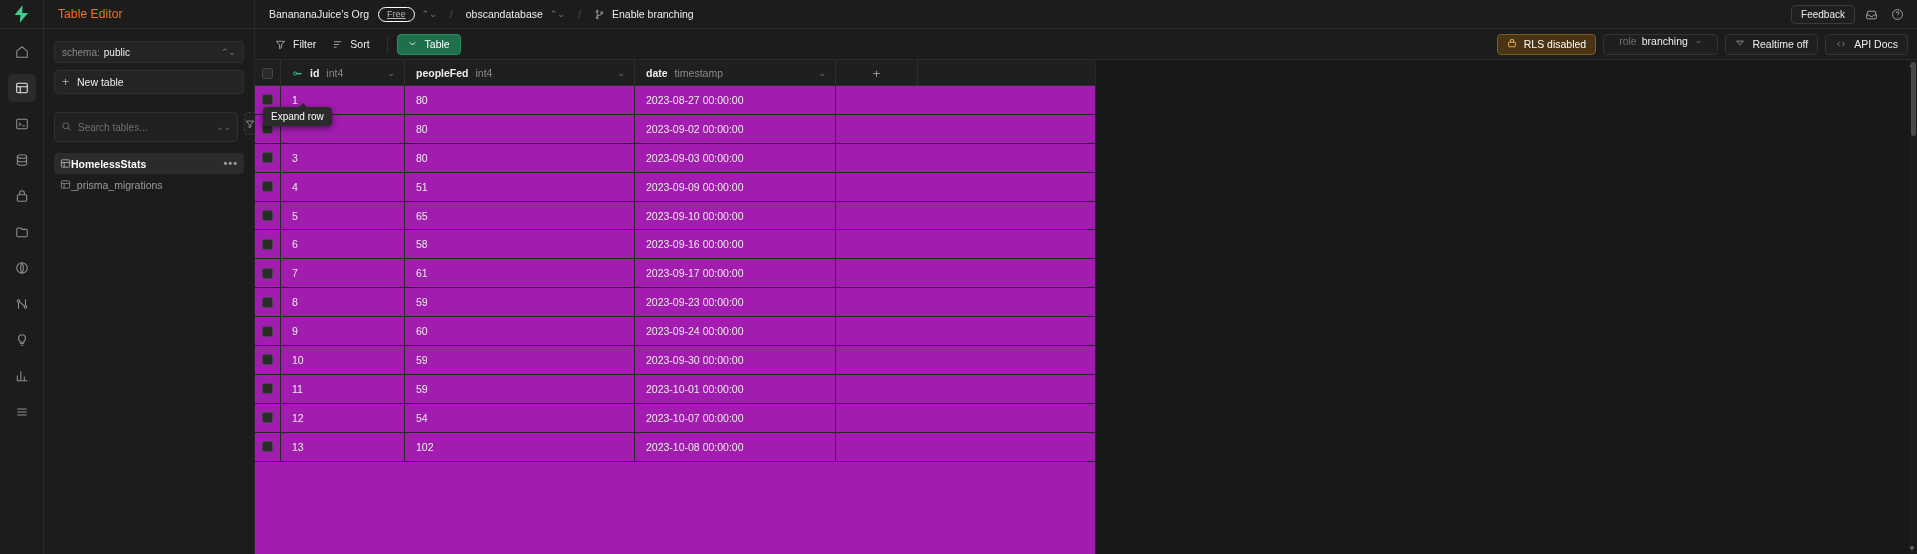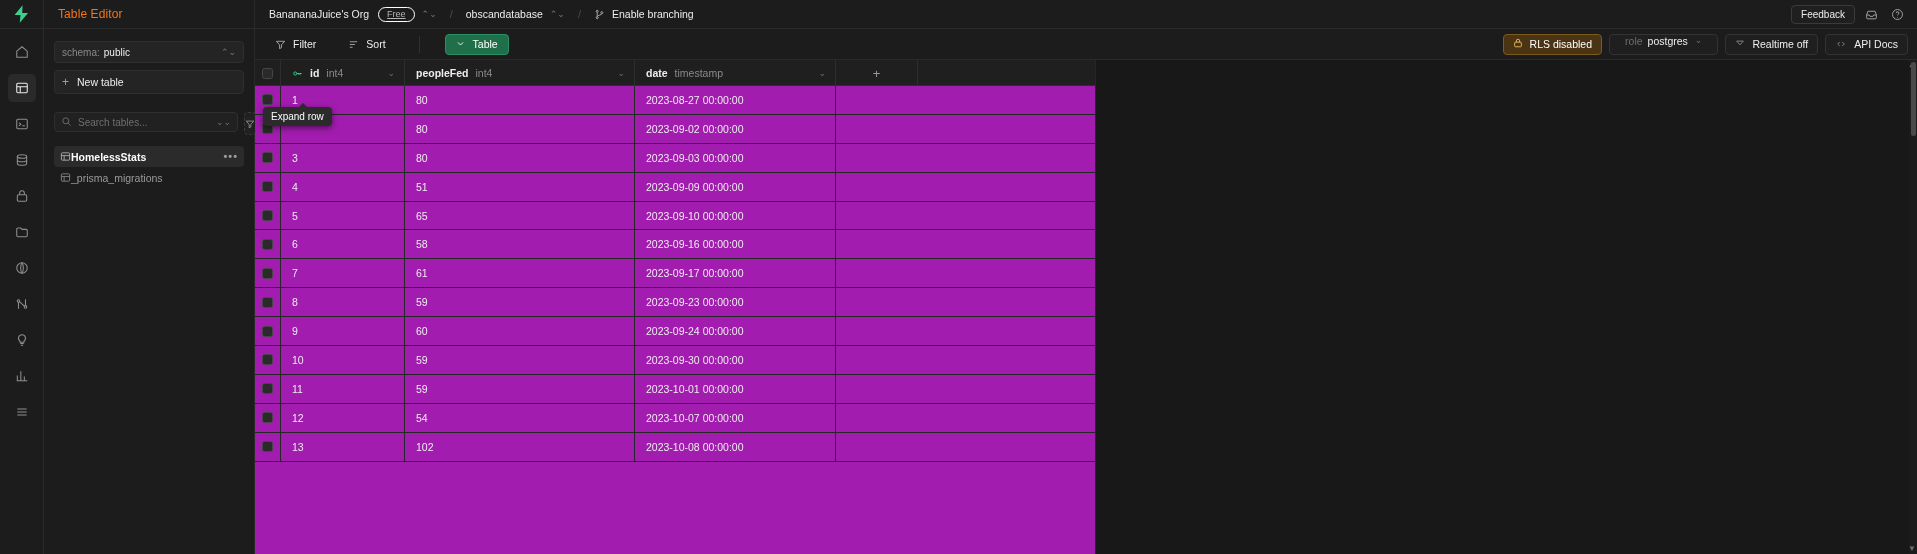--- a/index.html
+++ b/index.html
@@ -61,21 +61,21 @@
   .new-table {
     margin-top: 7px; height: 24px; width: 100%;
     background: #242424; border: 1px solid #2f2f2f; border-radius: 4px;
     display: flex; align-items: center; padding: 0 7px; gap: 8px;
     font-size: 10.5px; color: #ededed; cursor: pointer;
   }
   .plus { color: #a0a0a0; font-size: 12px; line-height: 1; }
 
   .search-row { margin-top: 18px; display: flex; gap: 6px; }
   .search-box {
-    flex: 1; height: 20px;
+    flex: 1; height: 30px;
     background: #212121; border: 1px solid #2f2f2f; border-radius: 4px;
     display: flex; align-items: center; padding: 0 6px; gap: 6px;
     cursor: text;
   }
   .search-box input {
     flex: 1; background: transparent; border: none; outline: none;
     color: #ededed; font-size: 10px; font-family: inherit;
   }
   .search-box input::placeholder { color: #6e6e6e; }
   .search-box .dchev { color: #6e6e6e; font-size: 9px; }
@@ -117,21 +117,21 @@
   .topbar-right { margin-left: auto; display: flex; align-items: center; gap: 6px; }
   .feedback-btn {
     height: 19px; padding: 0 9px; border: 1px solid #3a3a3a; border-radius: 4px;
     display: flex; align-items: center; font-size: 10px; color: #ededed;
     background: #1f1f1f; cursor: pointer;
   }
   .ic-btn { width: 20px; height: 20px; display:flex; align-items:center; justify-content:center; color:#a8a8a8; cursor:pointer; }
 
   .toolbar {
     height: 31px; border-bottom: 1px solid #2a2a2a;
-    display: flex; align-items: center; padding: 0 9px 0 12px; gap: 16px;
+    display: flex; align-items: center; padding: 0 9px 0 12px; gap: 0;
     background: #1c1c1c;
   }
   .tb-btn {
     height: 21px; display: flex; align-items: center; gap: 7px;
     padding: 0 8px; border-radius: 4px; font-size: 10.5px; color: #ededed;
     cursor: pointer;
   }
   .tb-btn .ic { color: #b0b0b0; display: flex; }
   .tb-divider { width: 1px; height: 17px; background: #2f2f2f; margin: 0 9px; }
   .insert-btn {
@@ -430,21 +430,21 @@
           <span class="ic">
             <svg width="10" height="10" viewBox="0 0 24 24" fill="none" stroke="currentColor" stroke-width="2">
                 <rect x="4" y="10" width="16" height="11" rx="2"></rect>
                 <path d="M8 10V7a4 4 0 018 0v3"></path>
               </svg>
           </span>
           <span class="lbl">RLS disabled</span>
         </div>
         <div class="role-btn">
           <span class="k">role</span>
-          <span class="v">postgres</span>
+          <span class="v">branching</span>
           <span class="c">⌄</span>
         </div>
         <div class="plain-btn">
           <span class="ic">
             <svg width="10" height="10" viewBox="0 0 24 24" fill="none" stroke="currentColor" stroke-width="1.9">
                 <path d="M4 5h16l-8 9z"></path>
               </svg>
           </span>
           <span>Realtime off</span>
         </div>

